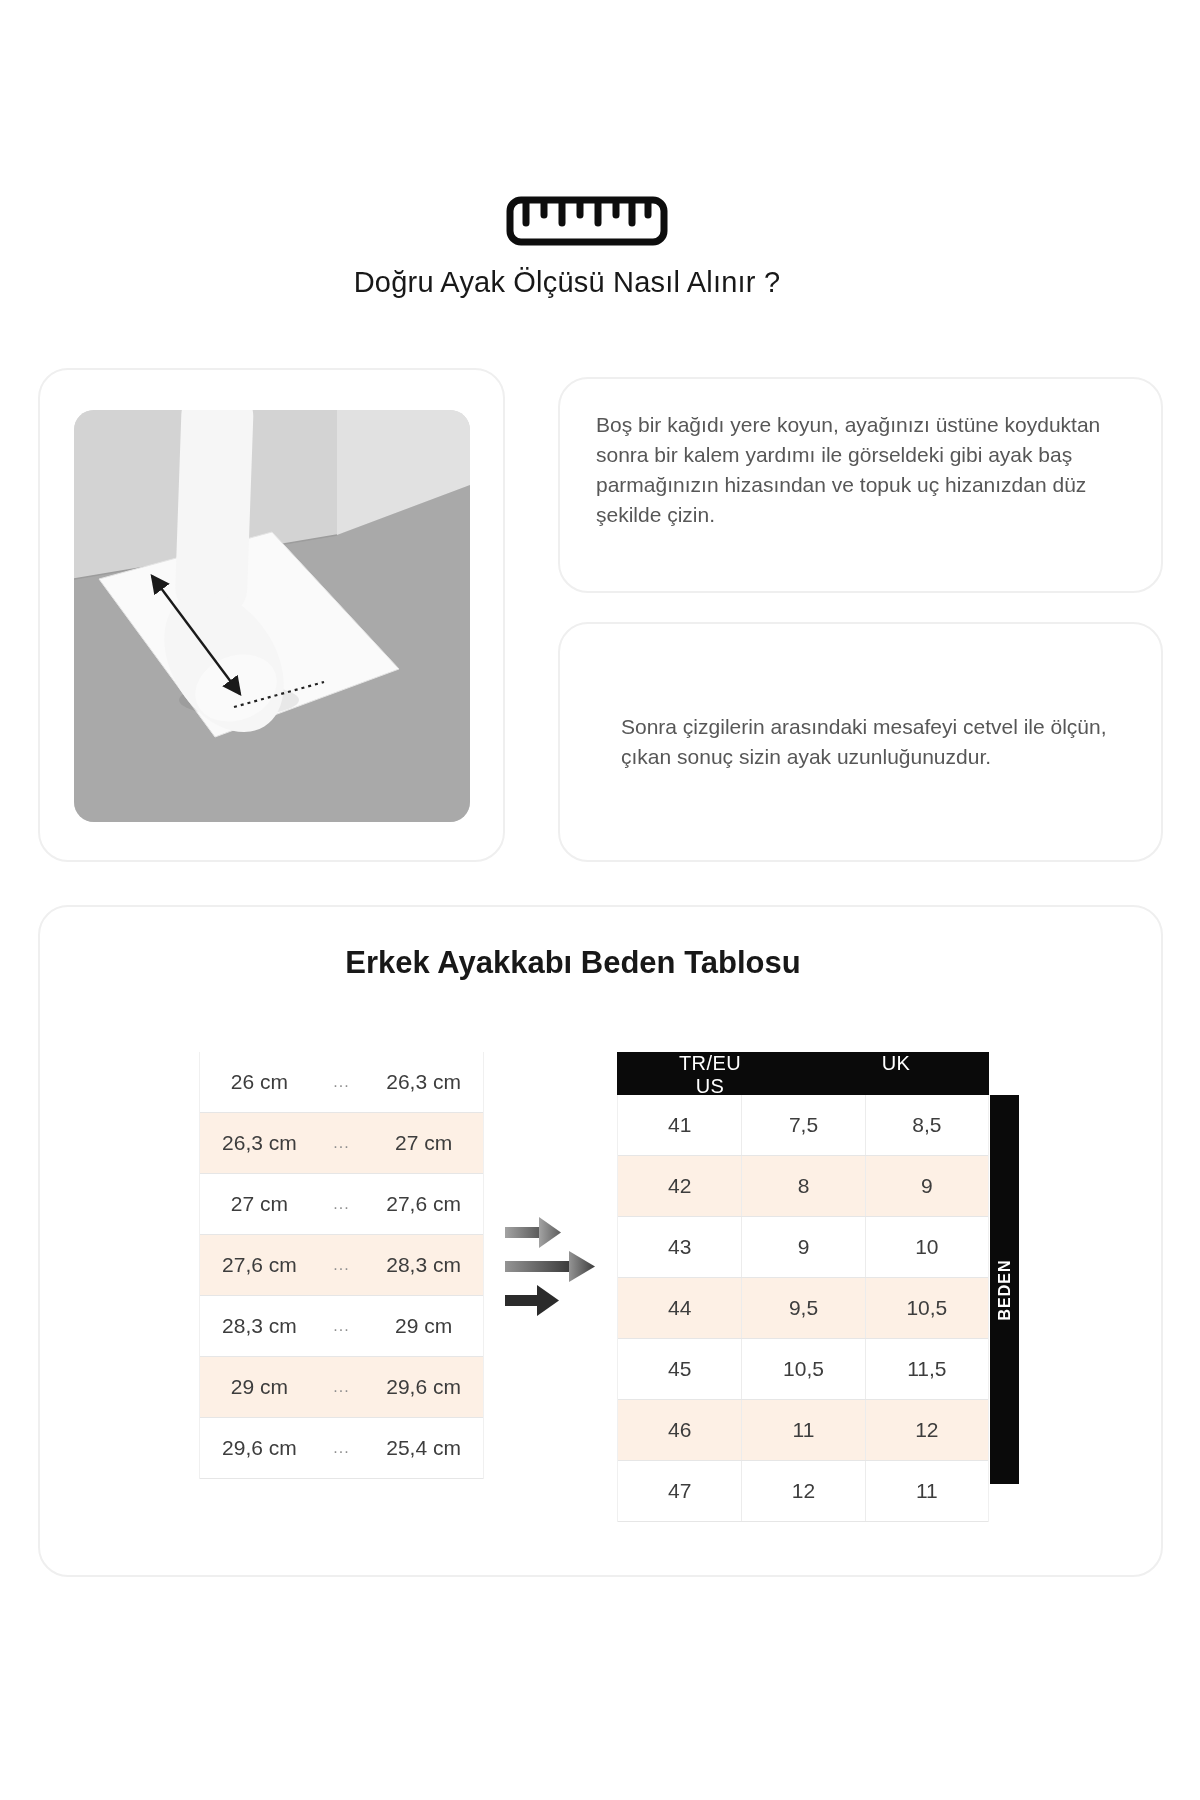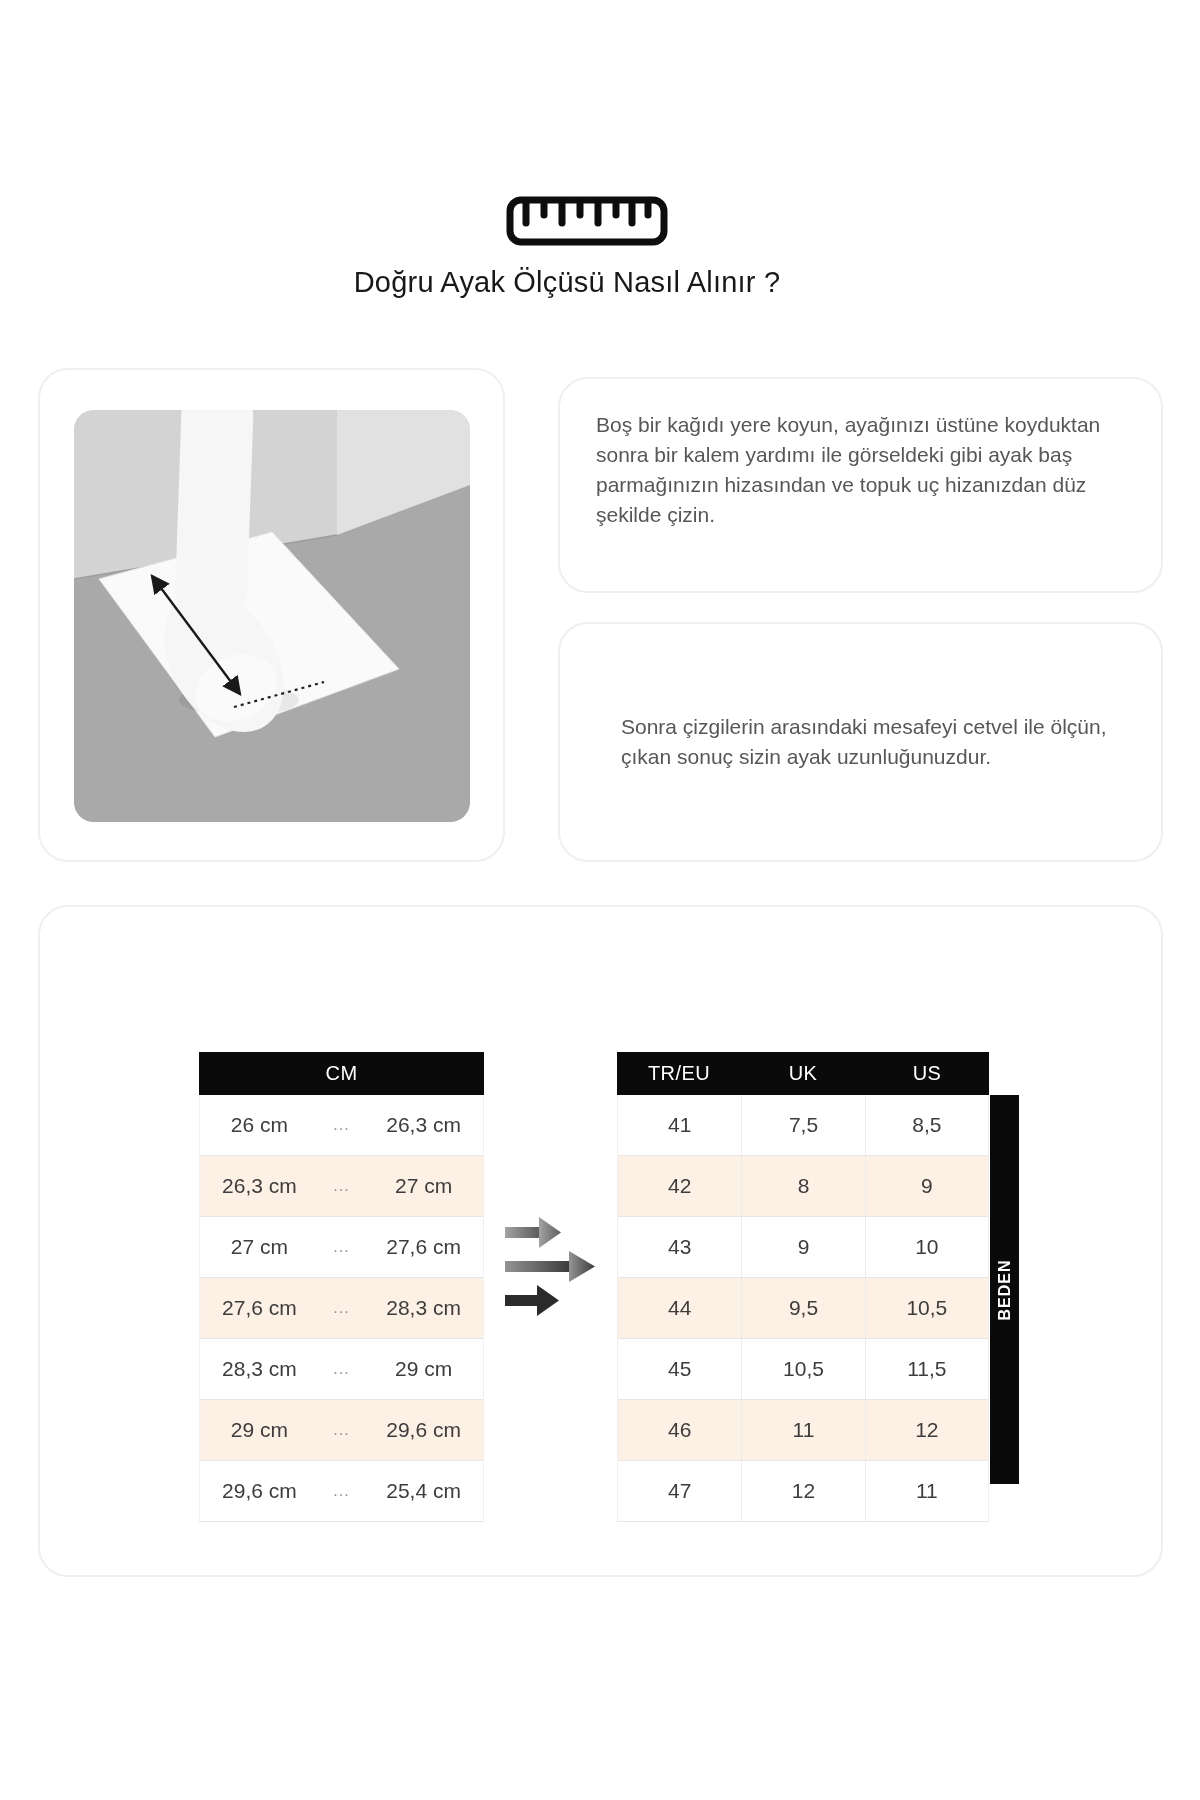--- a/index.html
+++ b/index.html
@@ -47,21 +47,21 @@
   }
   .trow.alt{background:#fdf0e5;}
   
   #cm-table{left:159px;top:145px;width:285px;}
   #cm-table .trow{grid-template-columns:42% 16% 42%;}
   #cm-table .dots{font-size:16px;color:#8f8f8f;letter-spacing:1px;}
   
   #arrows-wrap{left:465px;top:308px;width:98px;height:102px;}
   
   #size-table{left:577px;top:145px;width:372px;}
-  #size-table .thead{display:grid;grid-template-columns:1fr 1fr 1fr;}
+  #size-table .thead{display:grid;grid-template-columns:1fr 1fr;}
   #size-table .thead span{text-align:center;}
   #size-table .trow{grid-template-columns:1fr 1fr 1fr;}
   #size-table .cell{height:100%;display:flex;align-items:center;justify-content:center;box-sizing:border-box;}
   #size-table .cell + .cell{border-left:1px solid #ececec;}
   
   #beden-bar{
     left:950px;top:188px;width:29px;height:389px;background:#0a0a0a;
     display:flex;align-items:center;justify-content:center;
   }
   #beden-bar span{
@@ -124,23 +124,23 @@
 
 <div class="card" id="box1">
   <div class="txt">Boş bir kağıdı yere koyun, ayağınızı üstüne koyduktan sonra bir kalem yardımı ile görseldeki gibi ayak baş parmağınızın hizasından ve topuk uç hizanızdan düz şekilde çizin.</div>
 </div>
 
 <div class="card" id="box2">
   <div class="txt">Sonra çizgilerin arasındaki mesafeyi cetvel ile ölçün, çıkan sonuç sizin ayak uzunluğunuzdur.</div>
 </div>
 
 <div class="card" id="size-card">
+  <div class="abs" id="size-title">Erkek Ayakkabı Beden Tablosu</div>
 
   <div class="abs" id="cm-table">
-    <div class="thead">CM</div>
     <div class="tbody">
         <div class="trow">
           <span>26 cm</span>
           <span class="dots">...</span>
           <span>26,3 cm</span>
         </div>
         <div class="trow alt">
           <span>26,3 cm</span>
           <span class="dots">...</span>
           <span>27 cm</span>

